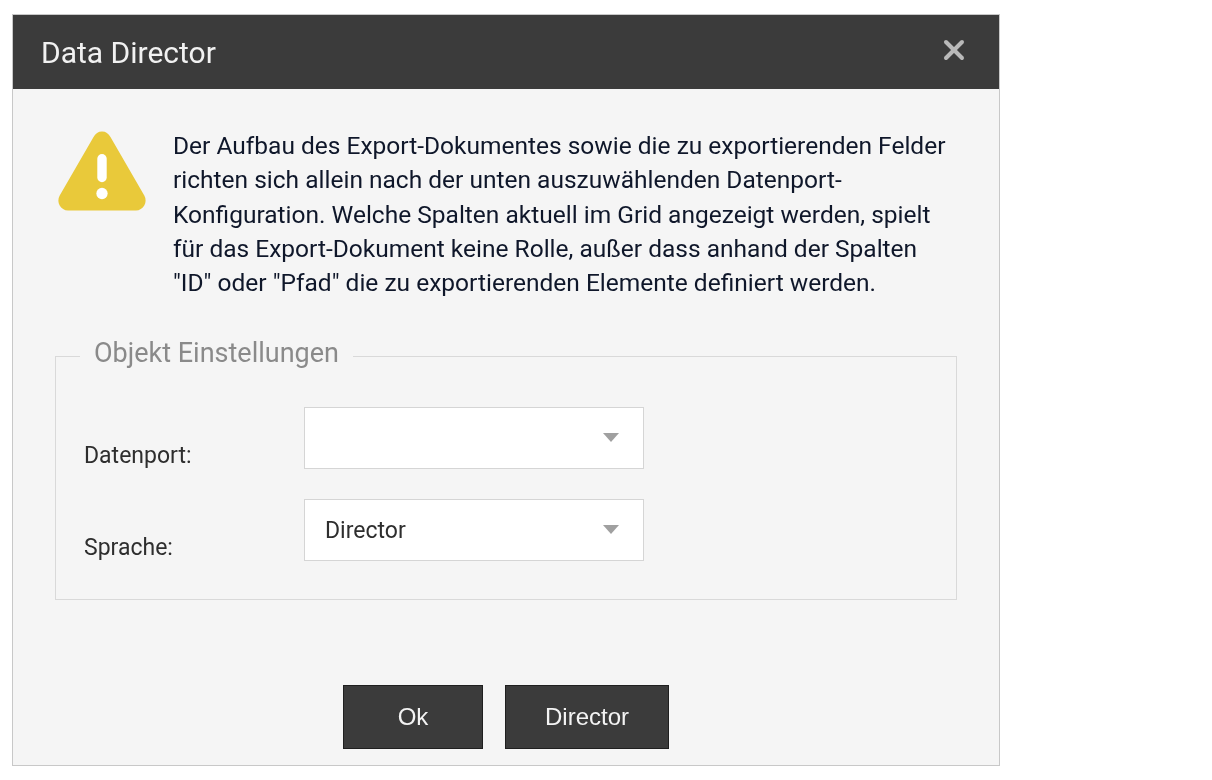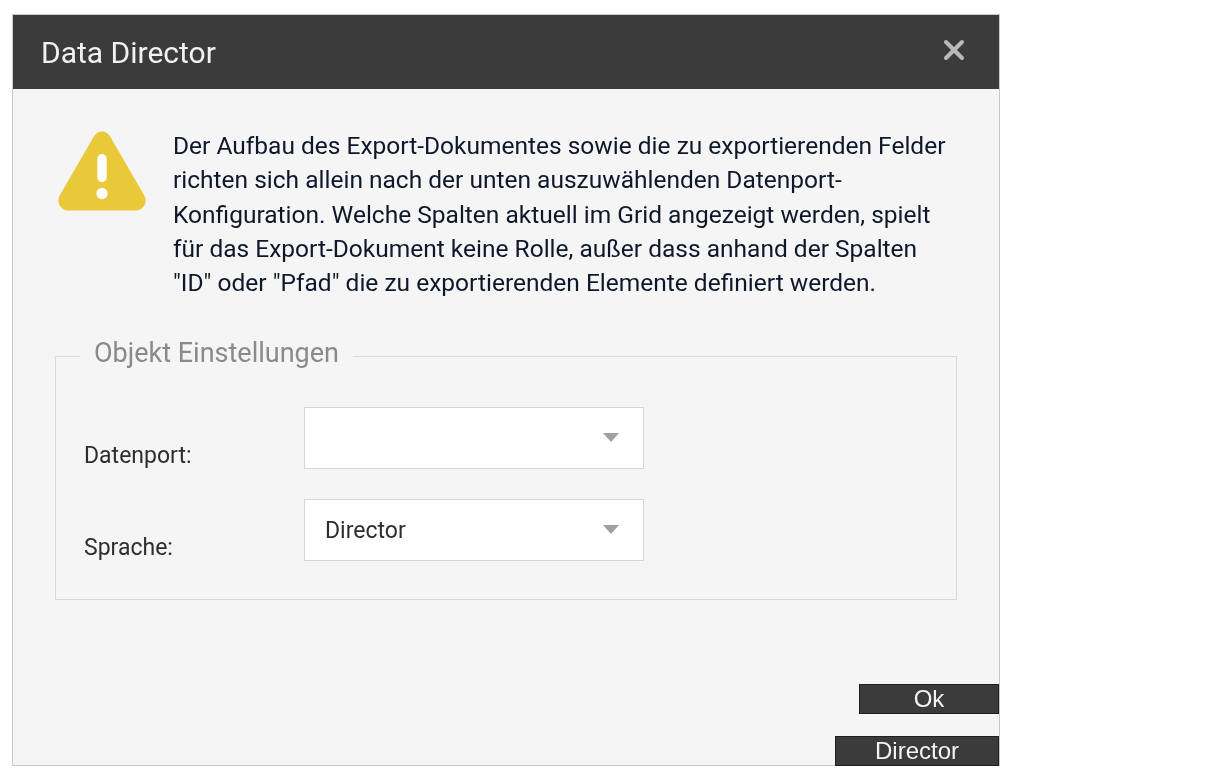--- a/index.html
+++ b/index.html
@@ -112,25 +112,24 @@
   }
   .select .chevron {
     color: #a0a0a0;
     display: flex;
     align-items: center;
   }
   .select .chevron svg { width: 20px; height: 14px; }
   .footer {
     height: 82px;
     display: flex;
-    align-items: flex-end;
+    align-items: flex-start;
     justify-content: center;
     gap: 22px;
     padding-top: 2px;
-    flex-direction: column;
   }
   .btn {
     height: 64px;
     padding: 0 34px;
     background: #3b3b3b;
     color: #f3f3f3;
     border: 1px solid #1f1f1f;
     font-size: 24px;
     cursor: pointer;
     display: flex;

